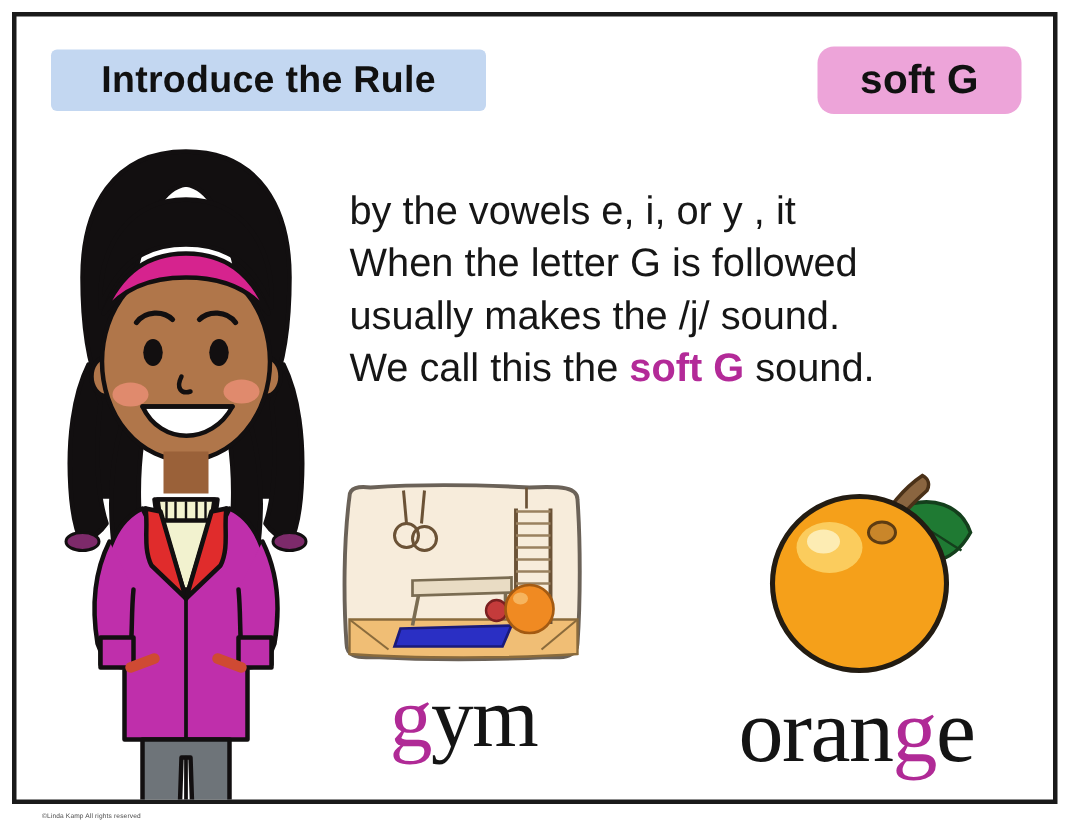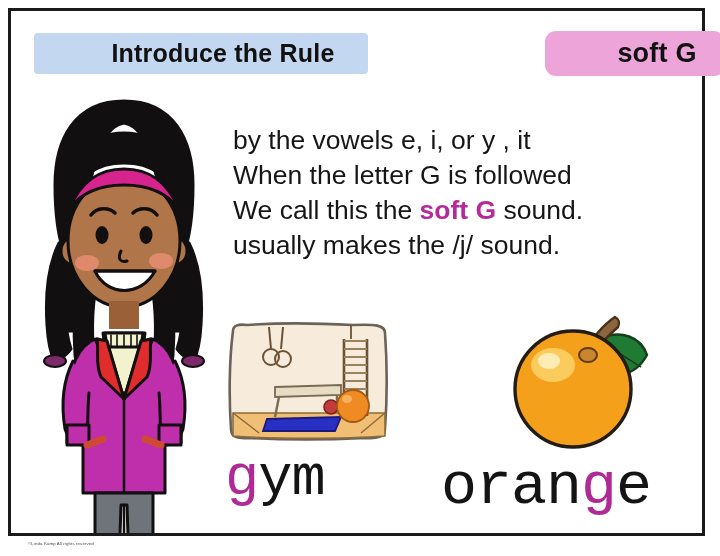--- a/index.html
+++ b/index.html
@@ -9,21 +9,21 @@
   }
   #slide{
     position:absolute;left:8px;top:8px;width:697px;height:528px;
     background:#ffffff;border:3px solid #1a1a1a;box-sizing:border-box;
   }
 
   
   #header{position:absolute;left:0;top:0;width:100%;height:82px;}
   .badge{
     position:absolute;display:flex;align-items:center;justify-content:center;
-    font-weight:bold;color:#111111;letter-spacing:.2px;padding-left:44px;
+    font-weight:bold;color:#111111;letter-spacing:.2px;
   }
   #badge-rule{
     left:23px;top:22px;width:290px;height:41px;
     background:#c3d7f1;border-radius:4px;font-size:25px;
   }
   #badge-sound{
     left:534px;top:20px;width:136px;height:45px;
     background:#eda4d9;border-radius:11px;font-size:27px;
   }
 
@@ -42,23 +42,23 @@
   
   .word-card{position:absolute;}
   #card-gym{left:214px;top:310px;width:168px;height:205px;}
   #card-orange{left:430px;top:300px;width:260px;height:215px;}
   .pic{position:relative;}
   #pic-gym{width:168px;height:122px;}
   #pic-orange{width:175px;height:140px;margin-left:40px;}
   .pic svg{display:block;width:100%;height:100%;}
 
   .word{
-    text-align:left;font-size:57px;line-height:60px;font-weight:normal;
+    text-align:center;font-size:57px;line-height:60px;font-weight:normal;
     color:#141414;letter-spacing:-1px;margin-top:6px;
-    font-family:Liberation Mono, monospace;
+    font-family:Liberation Serif, serif;
   }
   #word-orange{font-size:60px;}
   .g-soft{color:#b02a96;}
 
   
   #footer{
     position:absolute;left:28px;top:541px;
     font-size:4.4px;color:#4b4b4b;letter-spacing:.1px;white-space:nowrap;
   }
 </style>
@@ -177,22 +177,22 @@
                  C106 504 98 500 98 492 Z" fill="#6e7479"></path>
         <path d="M96 492 L134 492 L136 490 C136 500 128 506 116 506 L96 506 Z" fill="#118c84"></path>
         <path d="M96 502 L140 502 C142 508 132 512 118 512 L96 512 Z" fill="#f2f7e8"></path>
       </g>
     </svg>
   </div>
 
   <div id="rule-text">
     <div class="line">by the vowels e, i, or y , it</div>
     <div class="line">When the letter G is followed</div>
+    <div class="line">usually makes the /j/ sound.</div>
     <div class="line"><span>We call this the </span><span class="hl-soft">soft G</span><span> sound.</span></div>
-    <div class="line">usually makes the /j/ sound.</div>
   </div>
 
   <div class="word-card" id="card-gym">
     <div class="pic" id="pic-gym">
       <svg viewBox="0 0 168 122" xmlns="http://www.w3.org/2000/svg">
 
         <path d="M8 10 C8 4 14 3 22 4 C50 2 90 2 128 4 C150 3 160 4 160 12
                  C162 40 162 80 160 108 C160 116 152 118 140 117
                  C100 119 60 119 24 117 C12 118 6 116 6 108
                  C4 80 4 40 8 10 Z" fill="#f7ecdb" stroke="#6b6258" stroke-width="2.6"></path>

